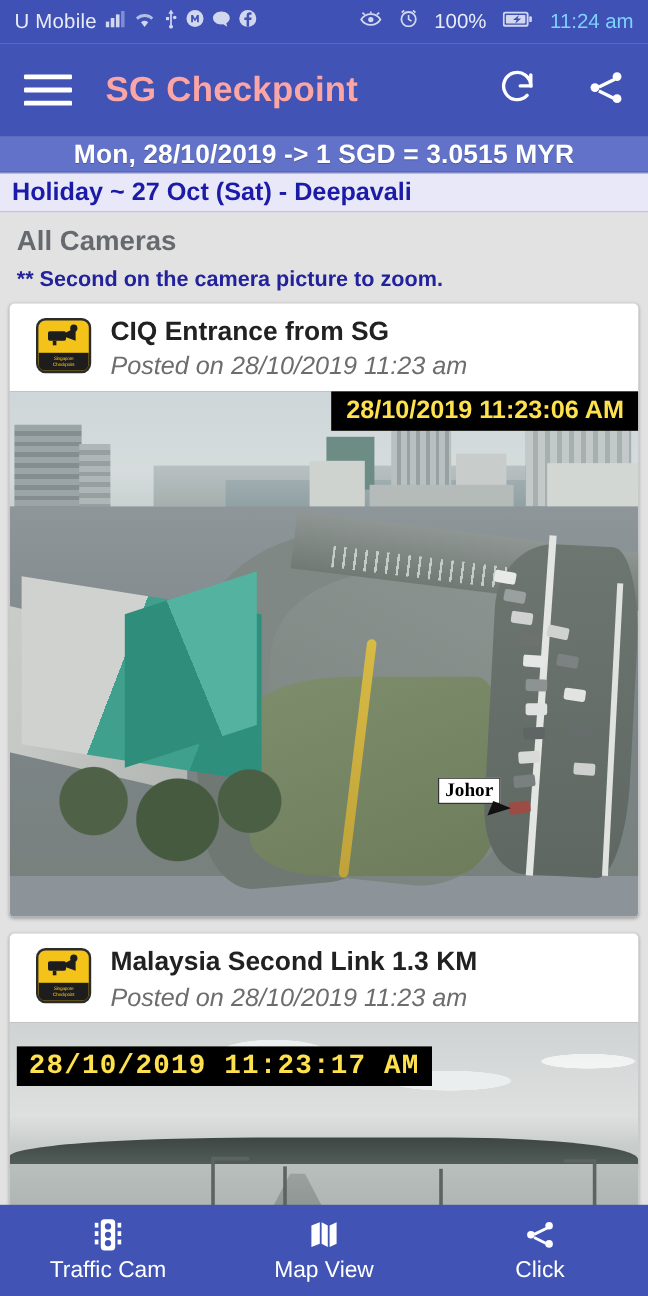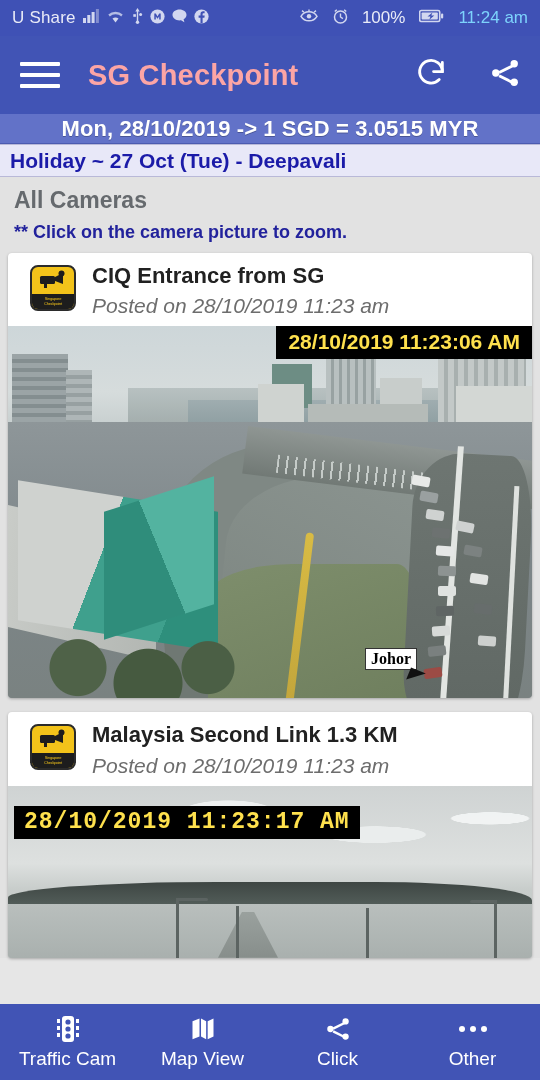--- a/index.html
+++ b/index.html
@@ -101,21 +101,21 @@
   .cam-logo .logo-strip span{
     display:block; font-size:4px; color:#f3c31a; line-height:4px;
     font-family:"Liberation Sans", sans-serif; letter-spacing:-0.2px;
   }
   .card-head-text{ margin-left:16px; }
   .cam-name{ font-size:22px; font-weight:700; color:#212121; line-height:1.2; }
   .cam-posted{ font-size:21px; color:#6d6d6d; font-style:italic; margin-top:5px; }
 
   
   .cam-img{ position:relative; width:100%; overflow:hidden; background:#8d9499; }
-  .cam-img.one{ height:372px;text-align:right; }
+  .cam-img.one{ height:438px;text-align:right; }
   .cam-img.two{ height:172px; }
 
   .ts-overlay{
     position:absolute; z-index:9; background:#000;
     color:#ffe14d; font-weight:700; white-space:nowrap;
   }
   .ts-one{ top:0; right:0; padding:4px 12px 5px 12px; font-size:21px; font-family:"Liberation Sans", sans-serif; }
   .ts-two{ top:20px; left:6px; padding:3px 10px 4px 10px; font-size:23px; font-family:"Liberation Mono", monospace; letter-spacing:1px; }
 
   .johor-tag{
@@ -262,21 +262,21 @@
     gap:4px; cursor:pointer;
   }
   .navitem .lbl{ color:#ffffff; font-size:19px; }
   .navicon{ height:30px; display:flex; align-items:center; justify-content:center; }
 </style>
 </head>
 <body>
 
 <div class="statusbar">
   <div class="sb-left">
-    <span class="sb-carrier">U Share</span>
+    <span class="sb-carrier">U Mobile</span>
     <span>
       <svg class="ic" width="16" height="14" viewBox="0 0 16 14">
           <rect x="0" y="9" width="3" height="5"></rect>
           <rect x="4.3" y="6" width="3" height="8"></rect>
           <rect x="8.6" y="3" width="3" height="11"></rect>
           <rect x="12.9" y="0" width="3" height="14" opacity=".45"></rect>
         </svg>
     </span>
     <span>
       <svg class="ic" width="19" height="14" viewBox="0 0 19 14">
@@ -362,27 +362,27 @@
         </svg>
     </span>
   </div>
 </div>
 
 <div class="rate-bar">
   <span class="rate-text">Mon, 28/10/2019 -&gt; 1 SGD = 3.0515 MYR</span>
 </div>
 
 <div class="holiday-bar">
-  <span class="holiday-text">Holiday ~ 27 Oct (Tue) - Deepavali</span>
+  <span class="holiday-text">Holiday ~ 27 Oct (Sat) - Deepavali</span>
 </div>
 
 <div class="page">
 
   <div class="section-title">All Cameras</div>
-  <div class="hint">** Click on the camera picture to zoom.</div>
+  <div class="hint">** Second on the camera picture to zoom.</div>
 
   <div class="card">
     <div class="card-head">
       <div class="cam-logo">
         <div class="cam-glyph">
           <svg width="32" height="18" viewBox="0 0 32 18" fill="#1d1d1d">
             <rect x="3" y="6" width="15" height="8" rx="1.5"></rect>
             <path d="M18 7l8-4v11l-8-3z"></path>
             <rect x="7" y="14" width="3" height="4"></rect>
             <circle cx="24.5" cy="3.5" r="3"></circle>
@@ -521,23 +521,13 @@
     <span class="navicon">
       <svg width="28" height="28" viewBox="0 0 24 24" fill="#fff">
           <circle cx="18.5" cy="5.5" r="2.7"></circle>
           <circle cx="5.5" cy="12" r="2.7"></circle>
           <circle cx="18.5" cy="18.5" r="2.7"></circle>
           <path d="M7.4 10.8l9.3-4.6.9 1.8-9.3 4.6zM8.3 13.1l9.3 4.6-.9 1.8-9.3-4.6z"></path>
         </svg>
     </span>
     <span class="lbl">Click</span>
   </div>
-  <div class="navitem">
-    <span class="navicon">
-      <svg width="30" height="10" viewBox="0 0 30 10" fill="#fff">
-          <circle cx="4" cy="5" r="3"></circle>
-          <circle cx="15" cy="5" r="3"></circle>
-          <circle cx="26" cy="5" r="3"></circle>
-        </svg>
-    </span>
-    <span class="lbl">Other</span>
-  </div>
 </div>
 
 </body></html>

